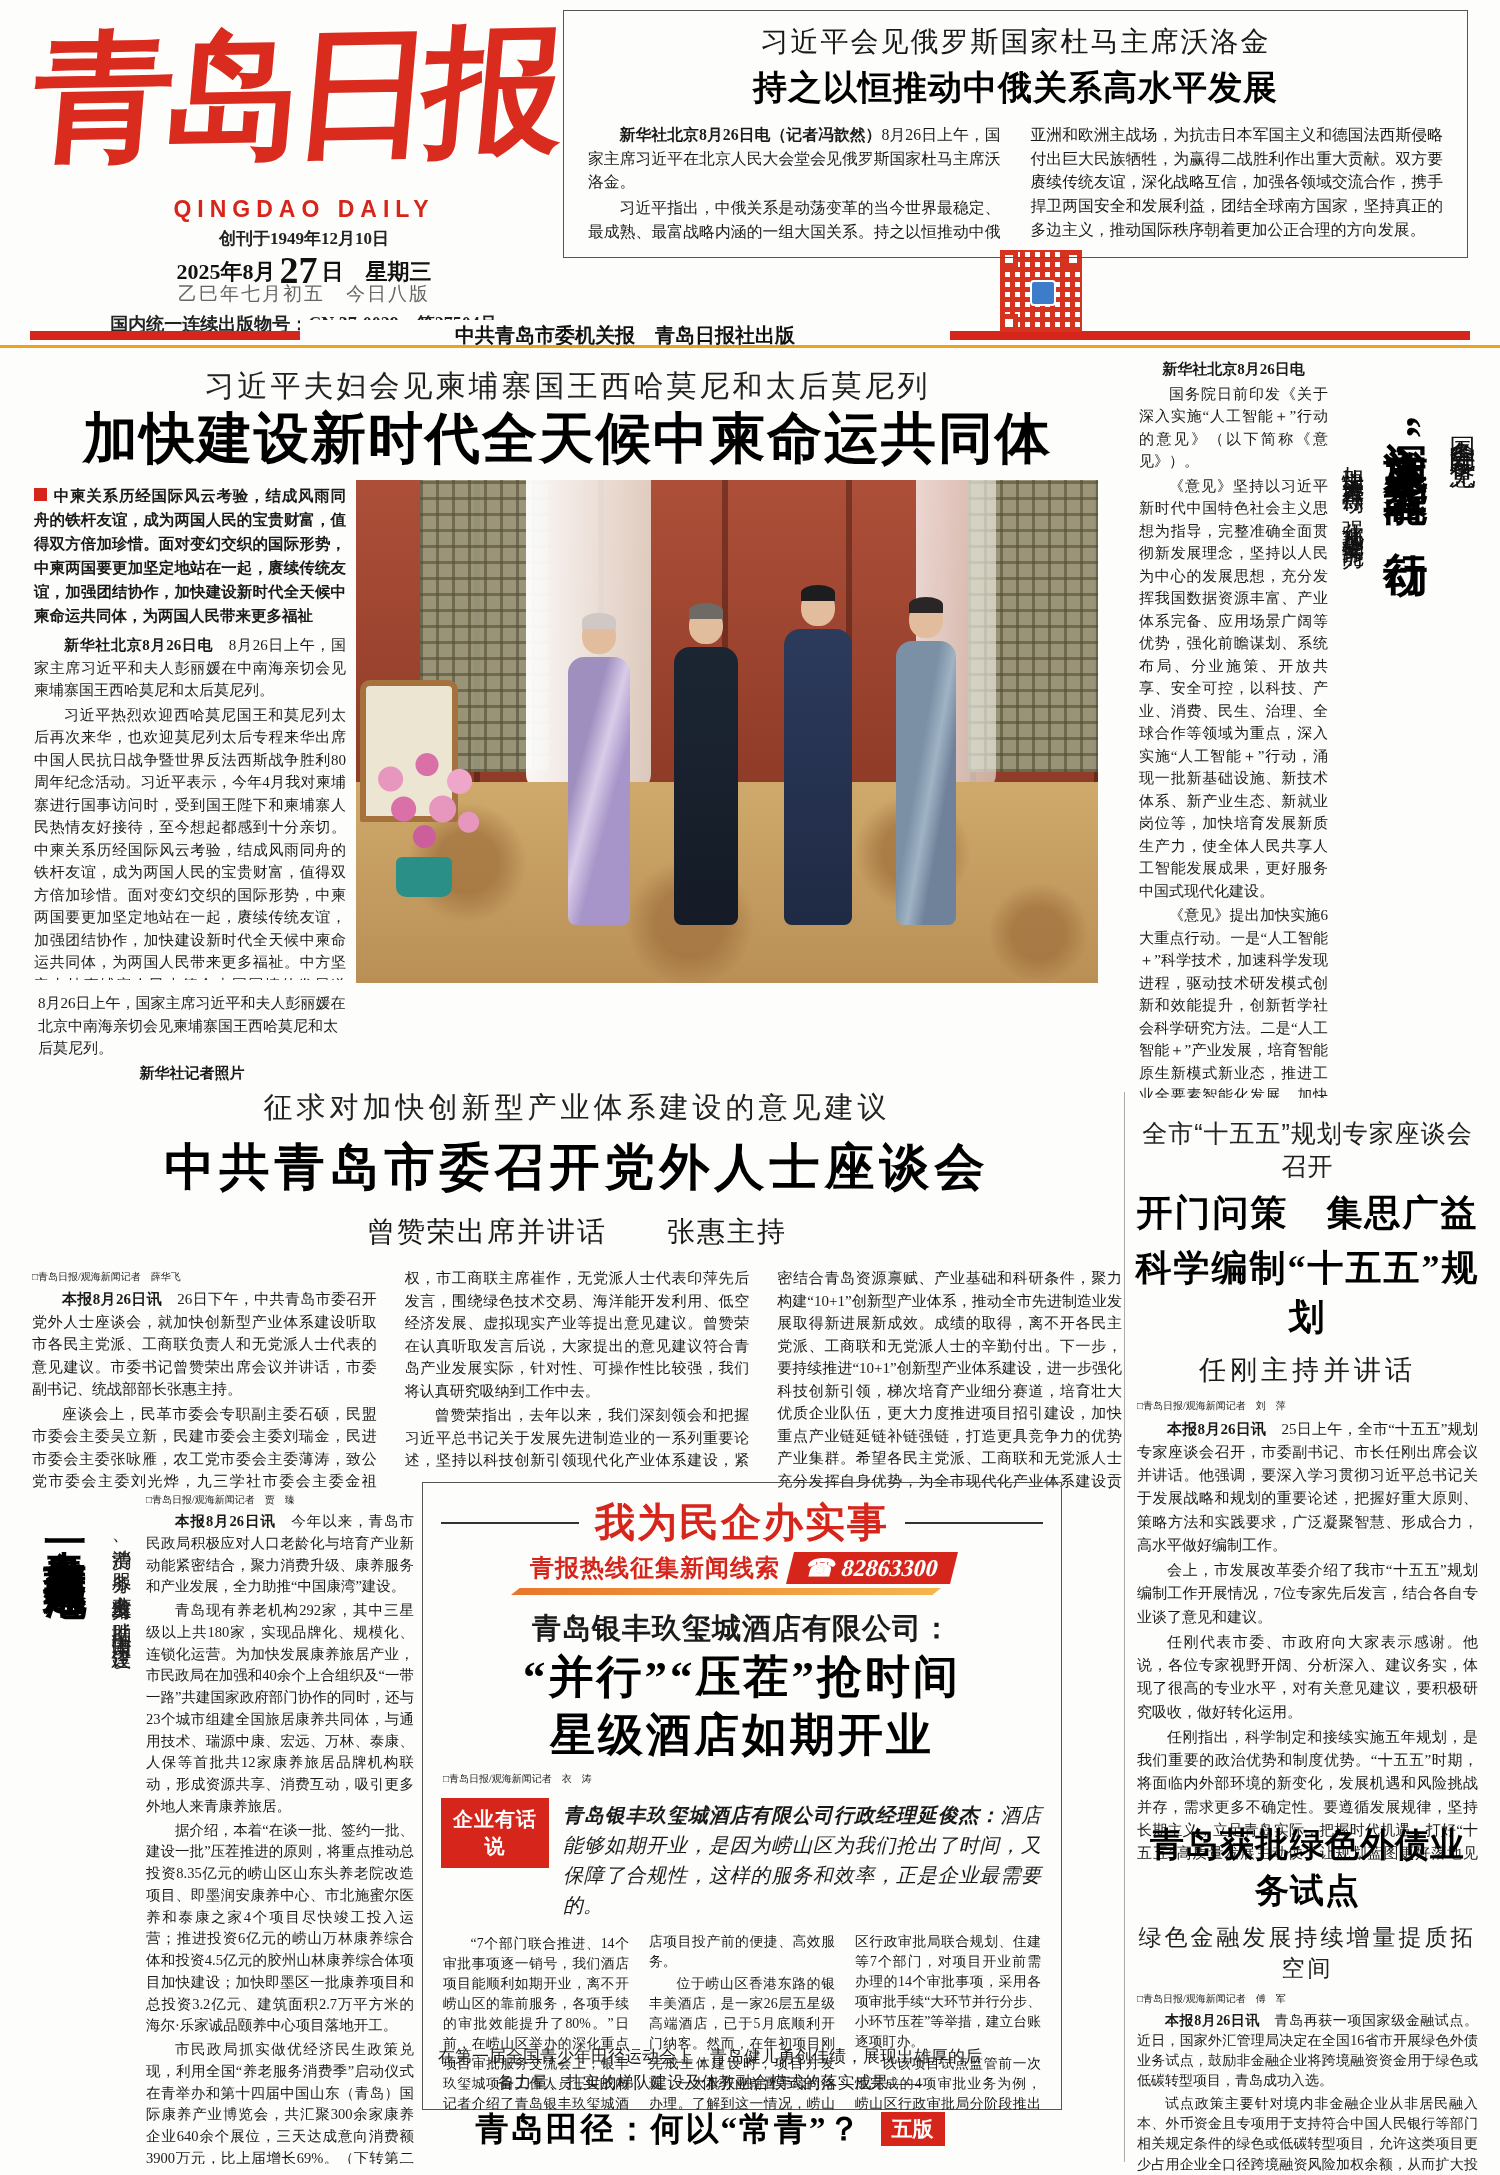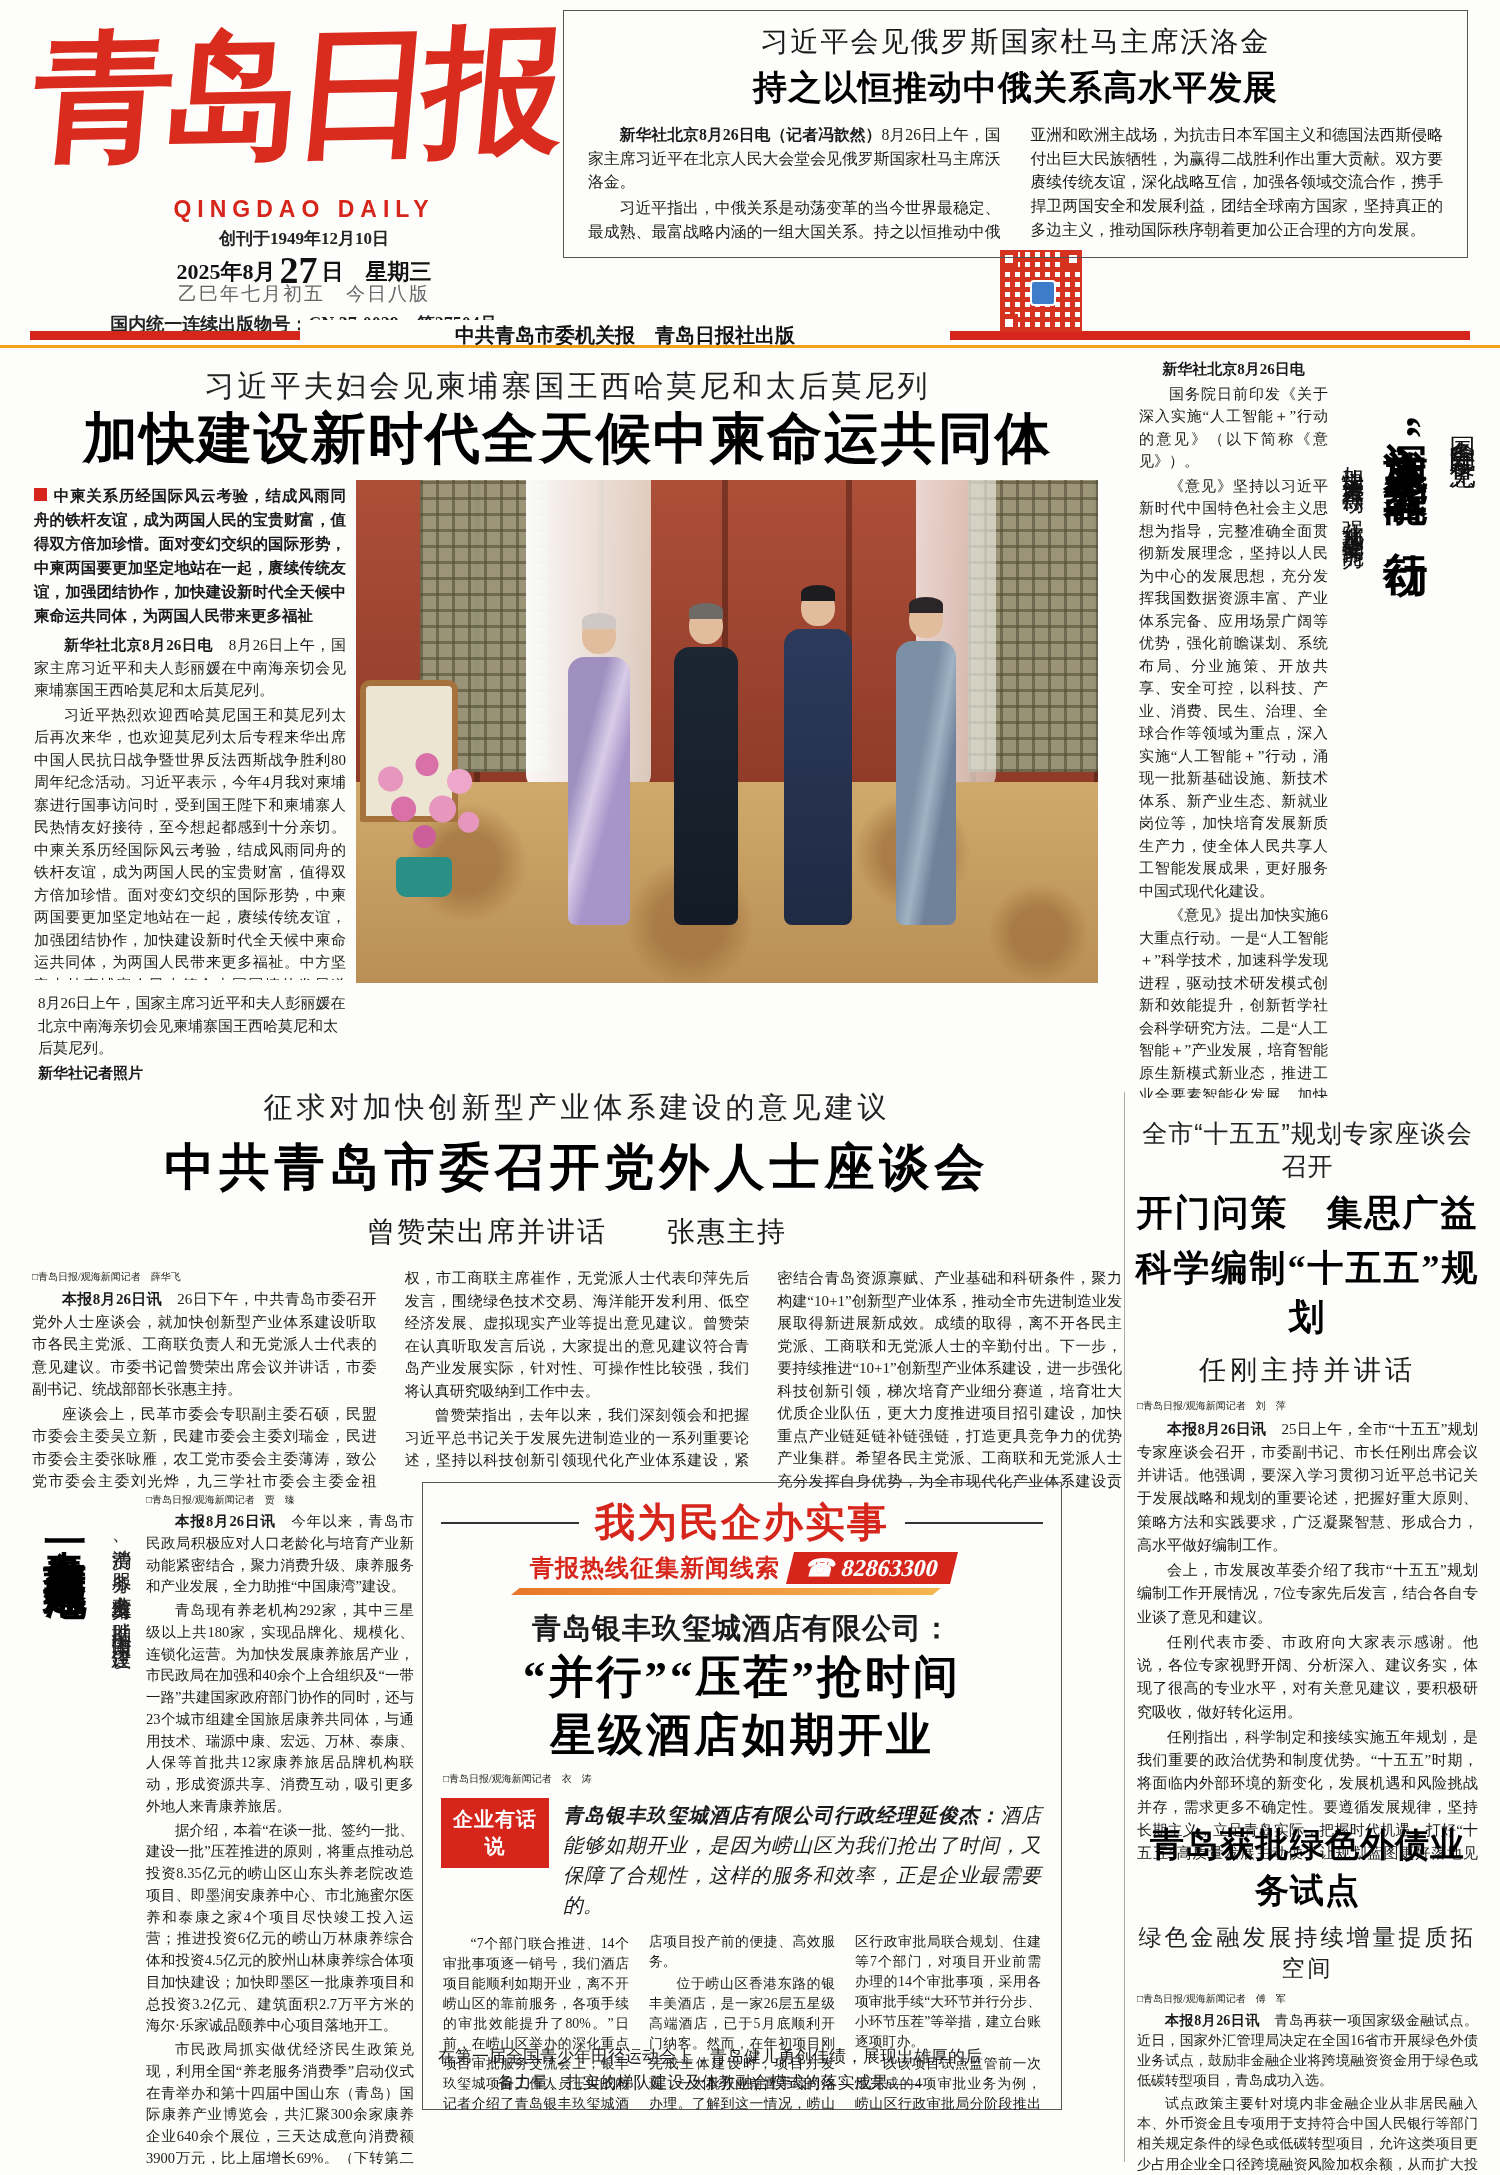--- a/index.html
+++ b/index.html
@@ -42,21 +42,21 @@
   .russia-body{display:flex;gap:26px;margin-top:10px;height:122px;overflow:hidden;}
   .russia-body .col{flex:1;font-size:15.8px;line-height:1.5;}
 
   
   .camb-kicker{left:30px;top:366px;width:1075px;font-size:30px;letter-spacing:3px;color:#222;font-weight:400;}
   .camb-headline{left:30px;top:402px;width:1075px;font-size:55px;font-weight:900;letter-spacing:2px;color:#000;}
   .camb-left{left:32px;top:482px;width:316px;height:498px;overflow:hidden;font-size:15px;line-height:1.5;}
   .camb-left .lead{font-weight:bold;font-size:15.5px;line-height:1.55;margin-bottom:6px;}
   .sq{display:inline-block;width:13px;height:13px;background:#d6261c;margin-right:6px;}
   .camb-caption{left:36px;top:990px;width:312px;font-size:15px;line-height:1.5;}
-  .camb-caption .credit{font-weight:bold;text-align:left;margin-top:2px;}
+  .camb-caption .credit{font-weight:bold;text-align:center;margin-top:2px;}
 
   
   .photo{left:356px;top:480px;width:742px;height:503px;overflow:hidden;background:#c9a567;}
   .ph-wall{position:absolute;left:0;top:0;width:100%;height:62%;
            background:linear-gradient(#ad4f39,#8e3b28);}
   .ph-panels{position:absolute;left:0;top:0;width:100%;height:62%;
            background:repeating-linear-gradient(90deg,transparent 0 118px,rgba(60,20,10,.45) 118px 124px);}
   .ph-lattice{position:absolute;top:0;height:58%;width:130px;opacity:.85;
            background:#9aa284;background-image:repeating-linear-gradient(0deg,rgba(70,80,55,.6) 0 3px,transparent 3px 16px),
            repeating-linear-gradient(90deg,rgba(70,80,55,.6) 0 3px,transparent 3px 16px);}
@@ -323,15 +323,19 @@
     </div>
     <div class="hotel-body just">
       <p class="ind">“7个部门联合推进、14个审批事项逐一销号，我们酒店项目能顺利如期开业，离不开崂山区的靠前服务，各项手续的审批效能提升了80%。”日前，在崂山区举办的深化重点项目审批服务交流会上，银丰玖玺城项目工作人员王世成向记者介绍了青岛银丰玖玺城酒店项目投产前的便捷、高效服务。</p>
       <p class="ind">位于崂山区香港东路的银丰美酒店，是一家26层五星级高端酒店，已于5月底顺利开门纳客。然而，在年初项目刚完成主体建设时，项目方发现，一大批开业前置手续尚待办理。了解到这一情况，崂山区行政审批局联合规划、住建等7个部门，对项目开业前需办理的14个审批事项，采用各项审批手续“大环节并行分步、小环节压茬”等举措，建立台账逐项盯办。</p>
       <p class="ind">以该项目试点监管前一次性完成的4项审批业务为例，崂山区行政审批局分阶段推出批前指导辅导、模拟审批、容缺受理等服务，形成规划、住建等部门现场联合验收，“一周一调度”“并行”推进各项手续办理；针对食品经营许可、卫生许可证等事项高效办结。跨部门协同办理和容缺受理机制，既为项目抢出了时间，又保障了合规性。（下转第四版）</p>
     </div>
   </div>
 
   <div class="abs strip">
     <p class="strip-lead ctr">在第一届全国青少年田径运动会上，青岛健儿勇创佳绩，展现出雄厚的后备力量、扎实的梯队建设及体教融合模式的落实成果——</p>
+    <div class="strip-row">
+      <span class="strip-h">青岛田径：何以“常青”？</span>
+      <span class="page-ref">五版</span>
+    </div>
   </div>
 
 </div>
 
 </body></html>

